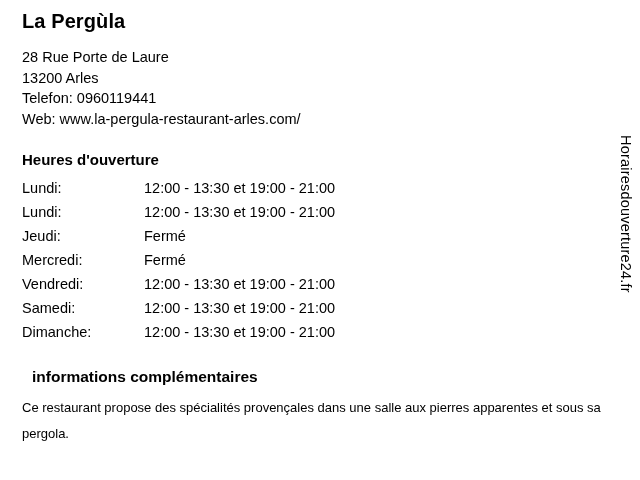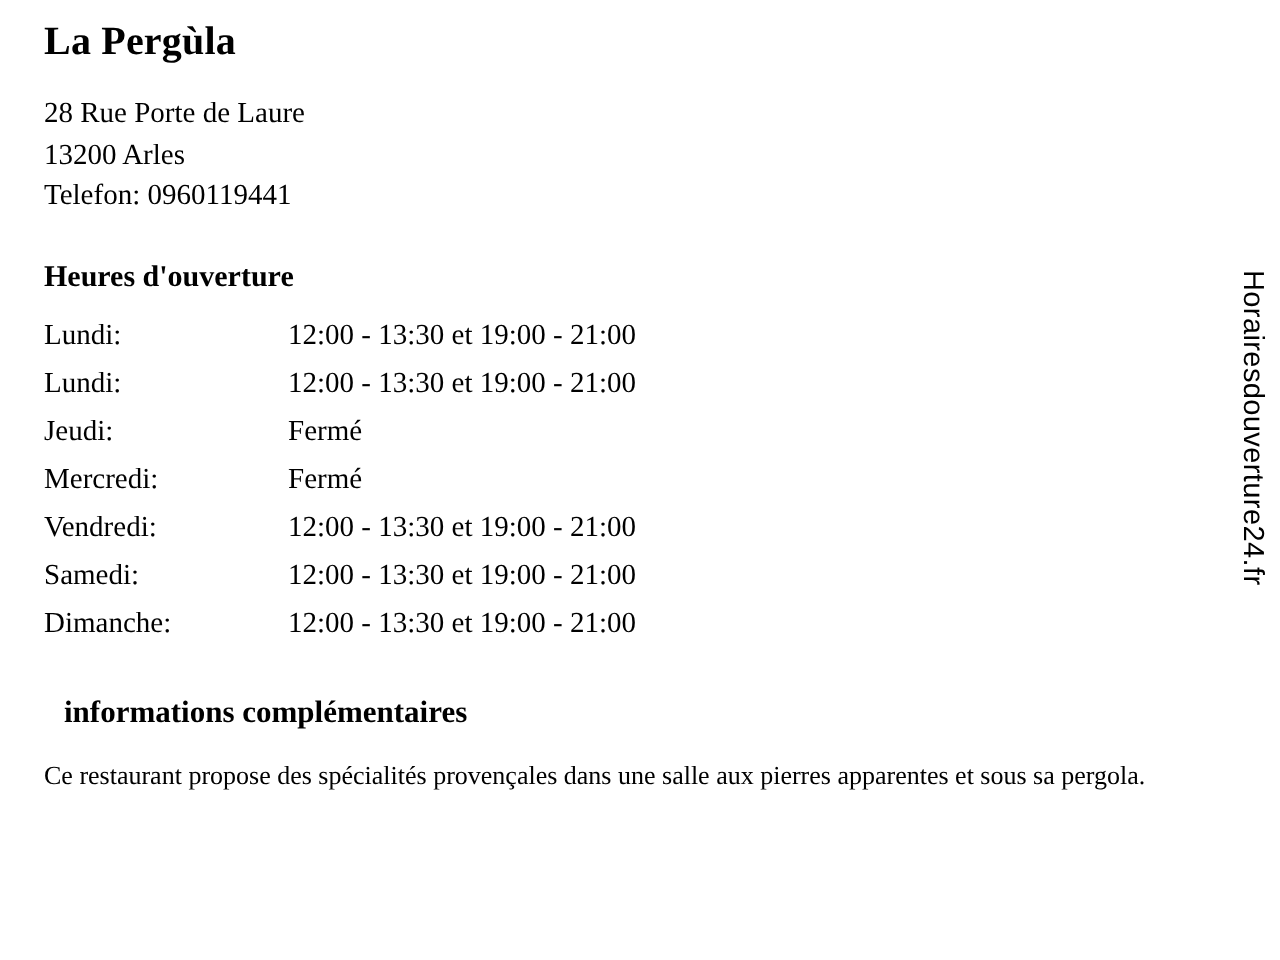--- a/index.html
+++ b/index.html
@@ -19,21 +19,20 @@
     position: absolute;
     left: 0; top: 0;
     width: 640px;
     height: 480px;
   }
   .content {
     position: absolute;
     left: 22px;
     top: 10px;
     width: 590px;
-    font-family: Liberation Serif, serif;
   }
   .title {
     font-size: 20px;
     font-weight: bold;
     margin: 0 0 14px 0;
     letter-spacing: 0.1px;
   }
   .addr-line {
     font-size: 14.5px;
     line-height: 20.5px;
@@ -88,20 +87,21 @@
 
 <div class="page">
 
   <div class="content">
 
     <h1 class="title">La Pergùla</h1>
 
     <p class="addr-line">28 Rue Porte de Laure</p>
     <p class="addr-line">13200 Arles</p>
     <p class="addr-line">Telefon: 0960119441</p>
+    <p class="addr-line">Web: www.la-pergula-restaurant-arles.com/</p>
 
     <h2 class="section-heading">Heures d'ouverture</h2>
 
     <table class="hours-table">
       <tbody>
         <tr>
           <td class="hours-day">Lundi:</td>
           <td class="hours-value">12:00 - 13:30 et 19:00 - 21:00</td>
         </tr>
         <tr>

